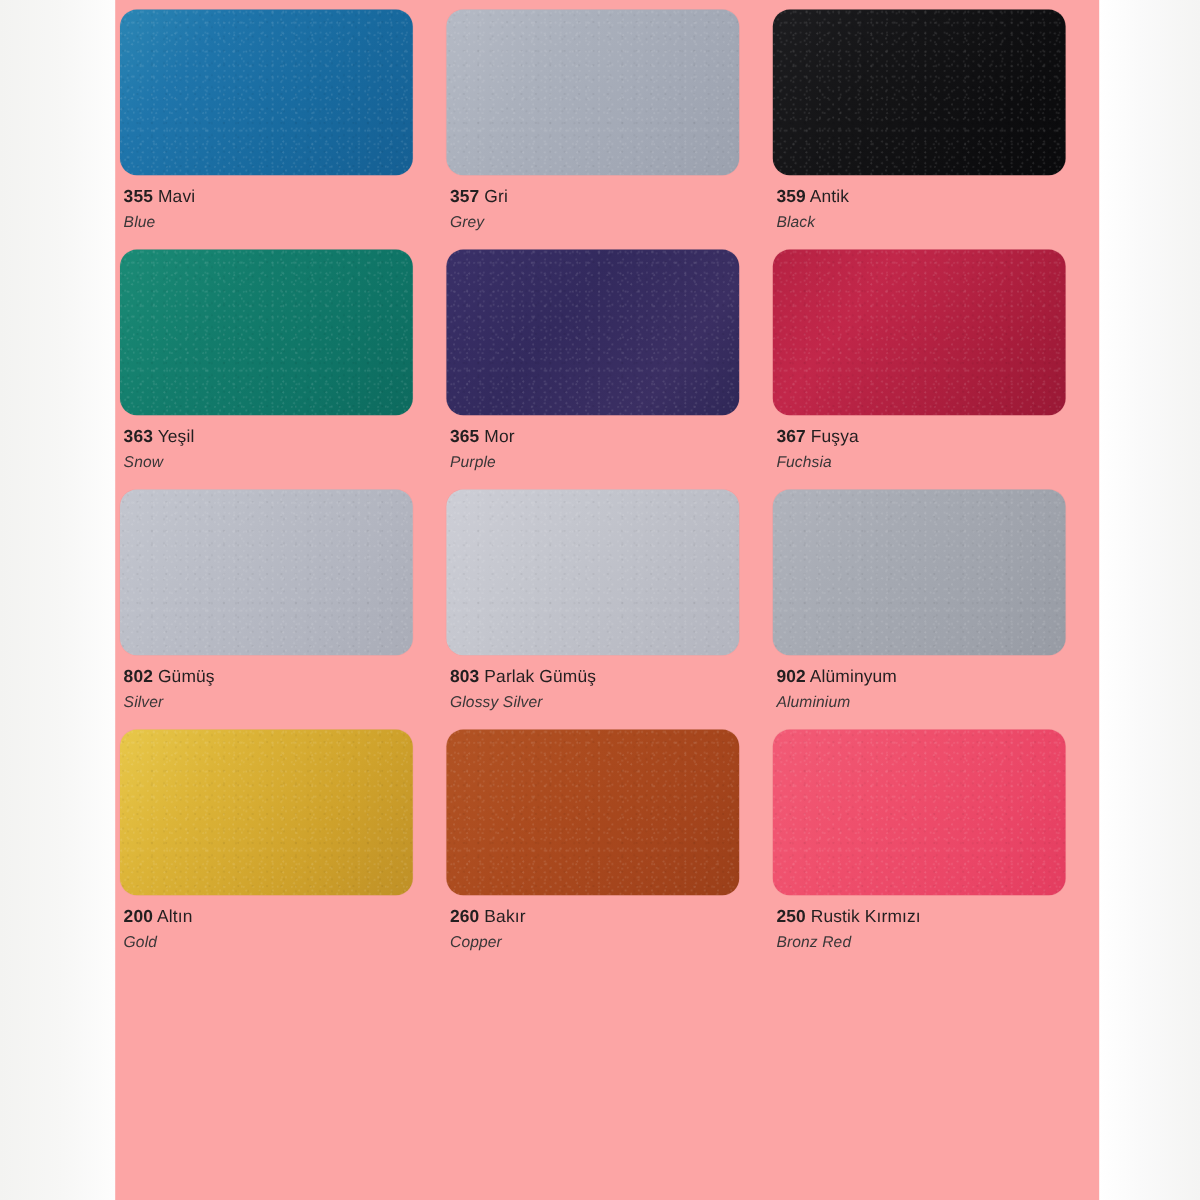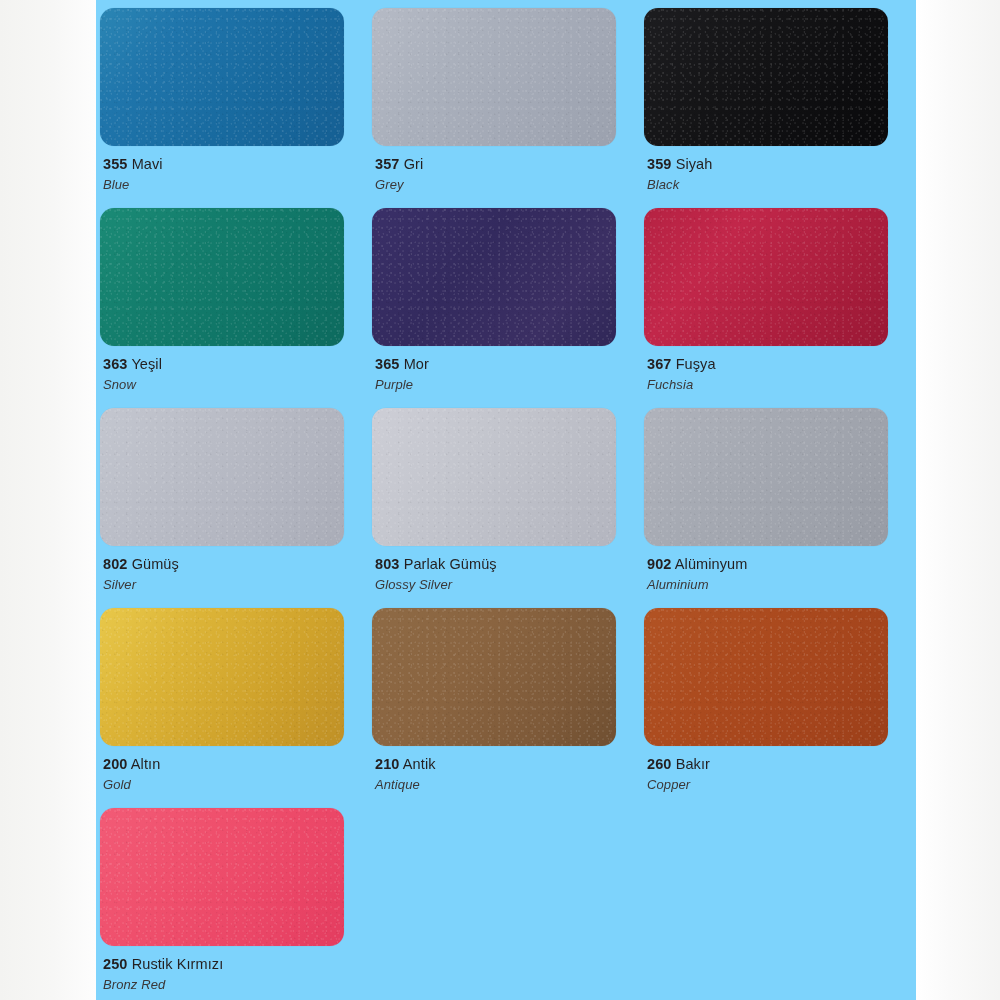--- a/index.html
+++ b/index.html
@@ -12,21 +12,21 @@
     height: 1000px;
     font-family: "Liberation Sans", sans-serif;
     overflow: hidden;
     position: relative;
   }
 
   
   #page {
     position: absolute;
     inset: 0;
-    background: #7dd3fc;
+    background: #fca5a5;
     padding-left: 21px;
   }
   #page-edge-left {
     position: absolute;
     left: 0; top: 0;
     width: 96px; height: 1000px;
     background: linear-gradient(to right, #f3f3f1 0%, #f7f7f6 55%, #fdfdfd 100%);
   }
   #page-edge-right {
     position: absolute;
@@ -137,21 +137,21 @@
         </div>
         <div class="cap-line2">Grey</div>
       </div>
     </div>
 
     <div class="cell">
       <div class="swatch" style="background: linear-gradient(128deg, rgb(29, 29, 32) 0%, rgb(20, 20, 22) 40%, rgb(13, 13, 15) 75%, rgb(10, 10, 12) 100%);"></div>
       <div class="caption">
         <div class="cap-line1">
           <span class="cap-code">359</span>
-          <span class="cap-name">Siyah</span>
+          <span class="cap-name">Antik</span>
         </div>
         <div class="cap-line2">Black</div>
       </div>
     </div>
 
     <div class="cell">
       <div class="swatch" style="background: linear-gradient(128deg, rgb(27, 139, 118) 0%, rgb(19, 125, 108) 35%, rgb(15, 116, 102) 70%, rgb(13, 106, 94) 100%);"></div>
       <div class="caption">
         <div class="cap-line1">
           <span class="cap-code">363</span>
@@ -220,30 +220,20 @@
       <div class="swatch" style="background: linear-gradient(128deg, rgb(232, 200, 74) 0%, rgb(220, 180, 55) 30%, rgb(207, 162, 43) 66%, rgb(191, 144, 38) 100%);"></div>
       <div class="caption">
         <div class="cap-line1">
           <span class="cap-code">200</span>
           <span class="cap-name">Altın</span>
         </div>
         <div class="cap-line2">Gold</div>
       </div>
     </div>
 
-    <div class="cell">
-      <div class="swatch" style="background: linear-gradient(128deg, rgb(142, 106, 69) 0%, rgb(138, 100, 64) 38%, rgb(126, 90, 57) 74%, rgb(111, 79, 49) 100%);"></div>
-      <div class="caption">
-        <div class="cap-line1">
-          <span class="cap-code">210</span>
-          <span class="cap-name">Antik</span>
-        </div>
-        <div class="cap-line2">Antique</div>
-      </div>
-    </div>
 
     <div class="cell">
       <div class="swatch" style="background: linear-gradient(128deg, rgb(178, 83, 36) 0%, rgb(171, 74, 30) 40%, rgb(164, 68, 28) 74%, rgb(155, 63, 25) 100%);"></div>
       <div class="caption">
         <div class="cap-line1">
           <span class="cap-code">260</span>
           <span class="cap-name">Bakır</span>
         </div>
         <div class="cap-line2">Copper</div>
       </div>

